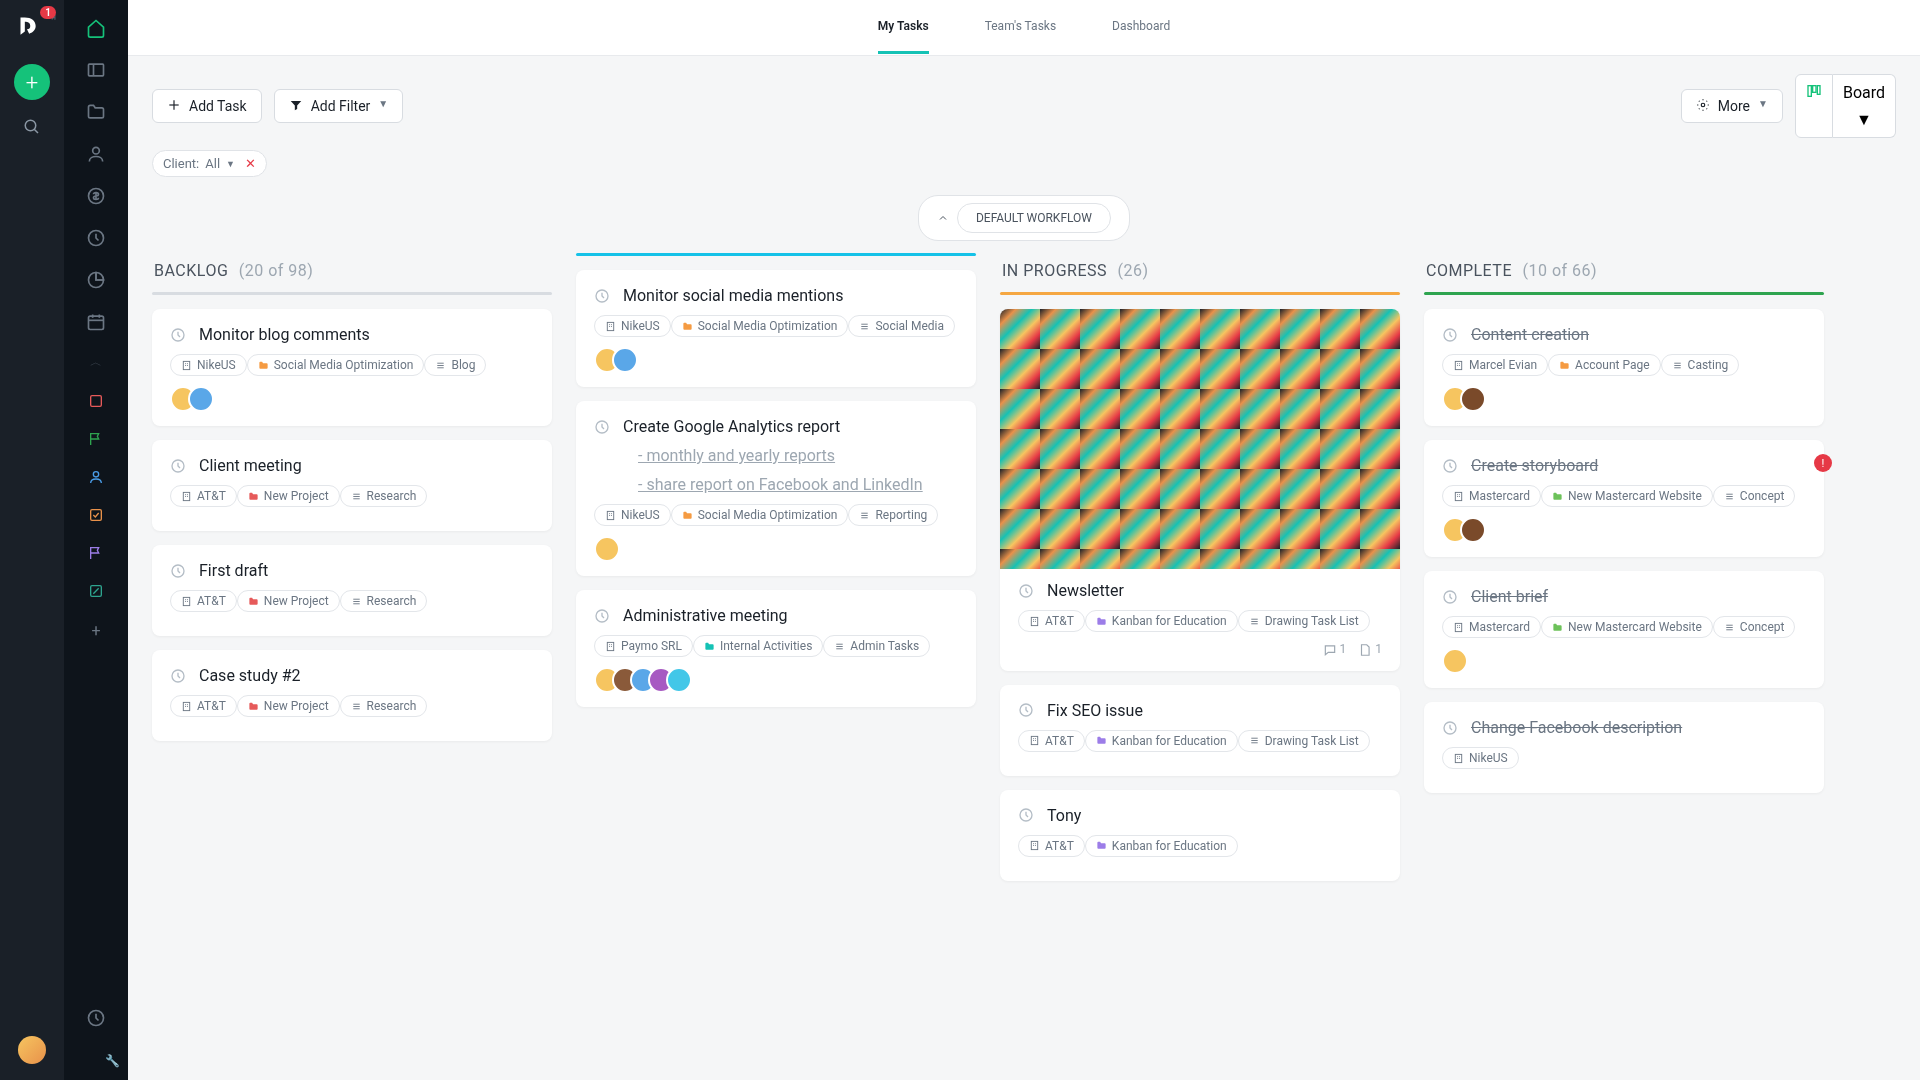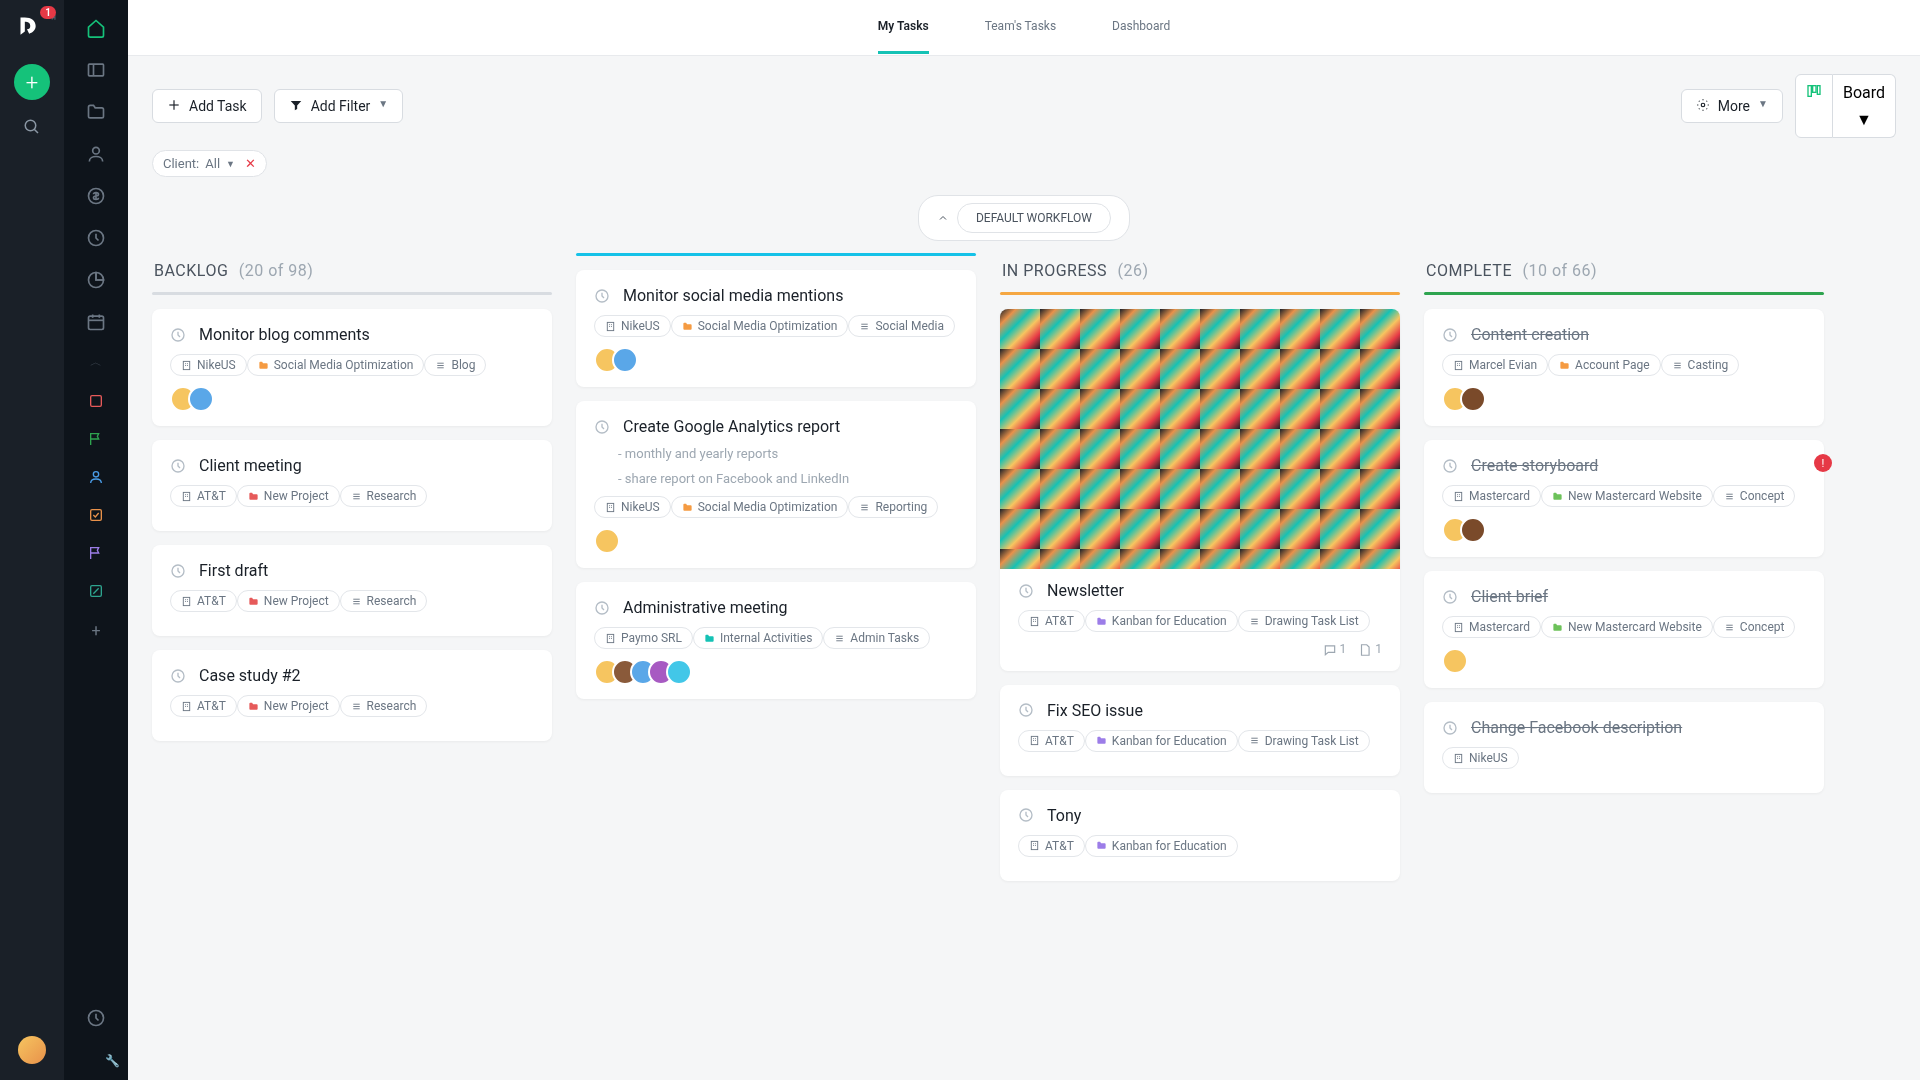--- a/index.html
+++ b/index.html
@@ -51,21 +51,21 @@
 .column { width:400px; flex-shrink:0; }
 .col-header { font-size:16px; color:#4a535e; letter-spacing:.5px; padding:8px 2px 12px; }
 .col-header .count { color:#9da7b1; margin-left:6px; }
 .col-bar { height:3px; margin-bottom:14px; border-radius:2px; }
 
 .card { background:#fff; border-radius:8px; padding:16px 18px 14px; margin-bottom:14px; box-shadow:0 1px 3px rgba(0,0,0,.05); }
 .card-title-row { display:flex; align-items:center; gap:13px; margin-bottom:10px; }
 .card-title-row .clock-ic { color:#b4bdc6; }
 .card-title { font-size:16px; color:#1a2028; }
 .card-title.done { text-decoration:line-through; color:#6b7683; }
-.card-sub { color:#9da7b1; font-size:13px; margin:2px 0 10px 24px; }
+.card-sub { color:#9da7b1; font-size:16px; margin:2px 0 10px 44px;text-decoration:underline; }
 .tags { display:flex; flex-wrap:wrap; gap:0; margin-bottom:10px; }
 .tag { border:1px solid #e3e6ea; border-radius:14px; padding:3px 10px; font-size:12px; color:#6b7683; display:flex; align-items:center; gap:5px; }
 .tag-ic { font-size:11px; }
 .tag-ic.orange { color:#f59b42; }
 .tag-ic.red { color:#e65a5a; }
 .tag-ic.teal { color:#15c2b5; }
 .tag-ic.green { color:#6dc25a; }
 .tag-ic.purple { color:#9c7de8; }
 .avatars { display:flex; }
 .av { width:26px; height:26px; border-radius:50%; border:2px solid #fff; margin-right:-8px; }

